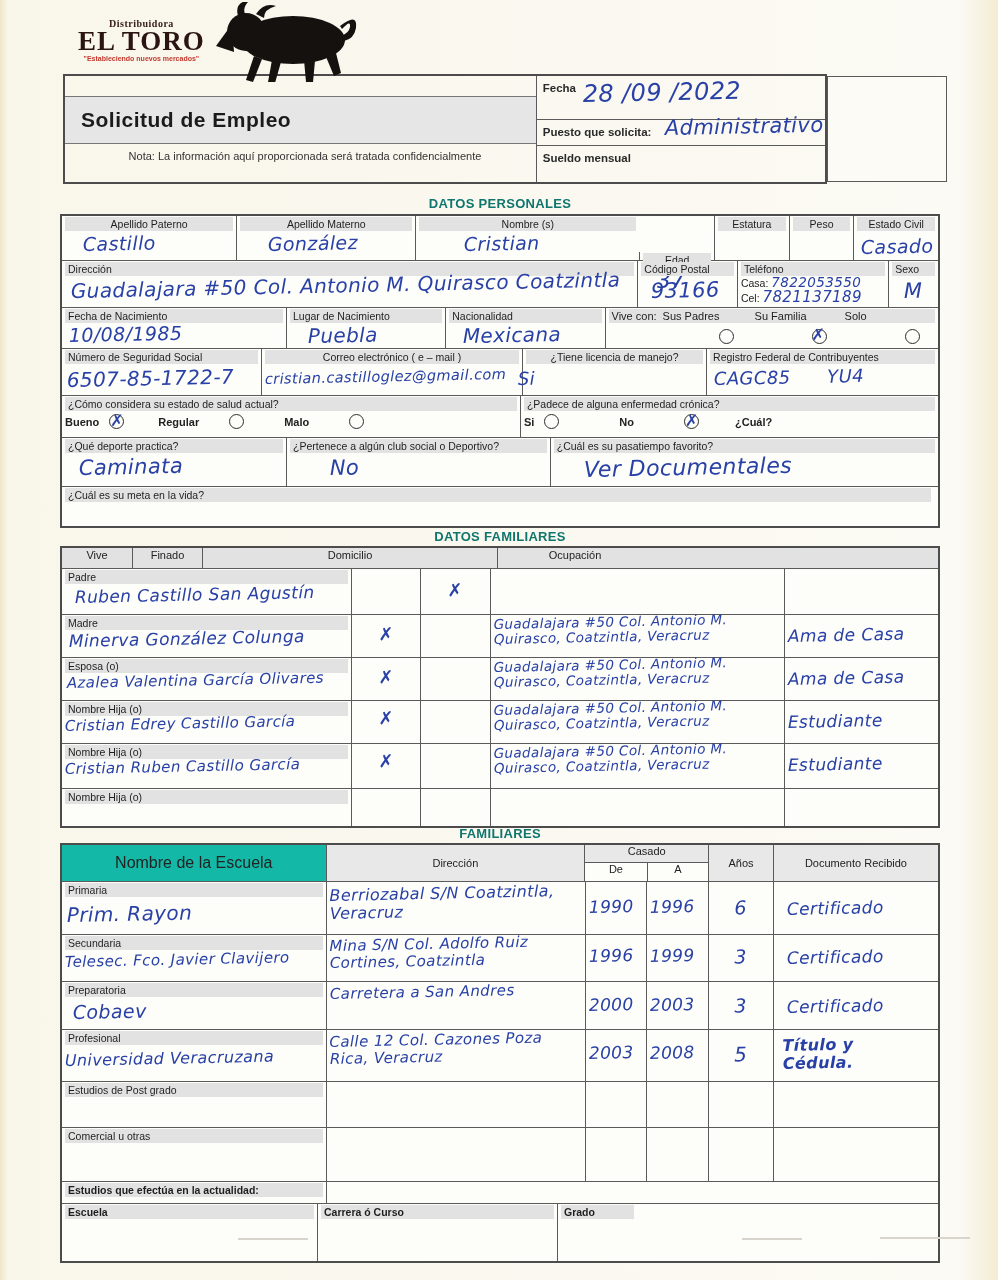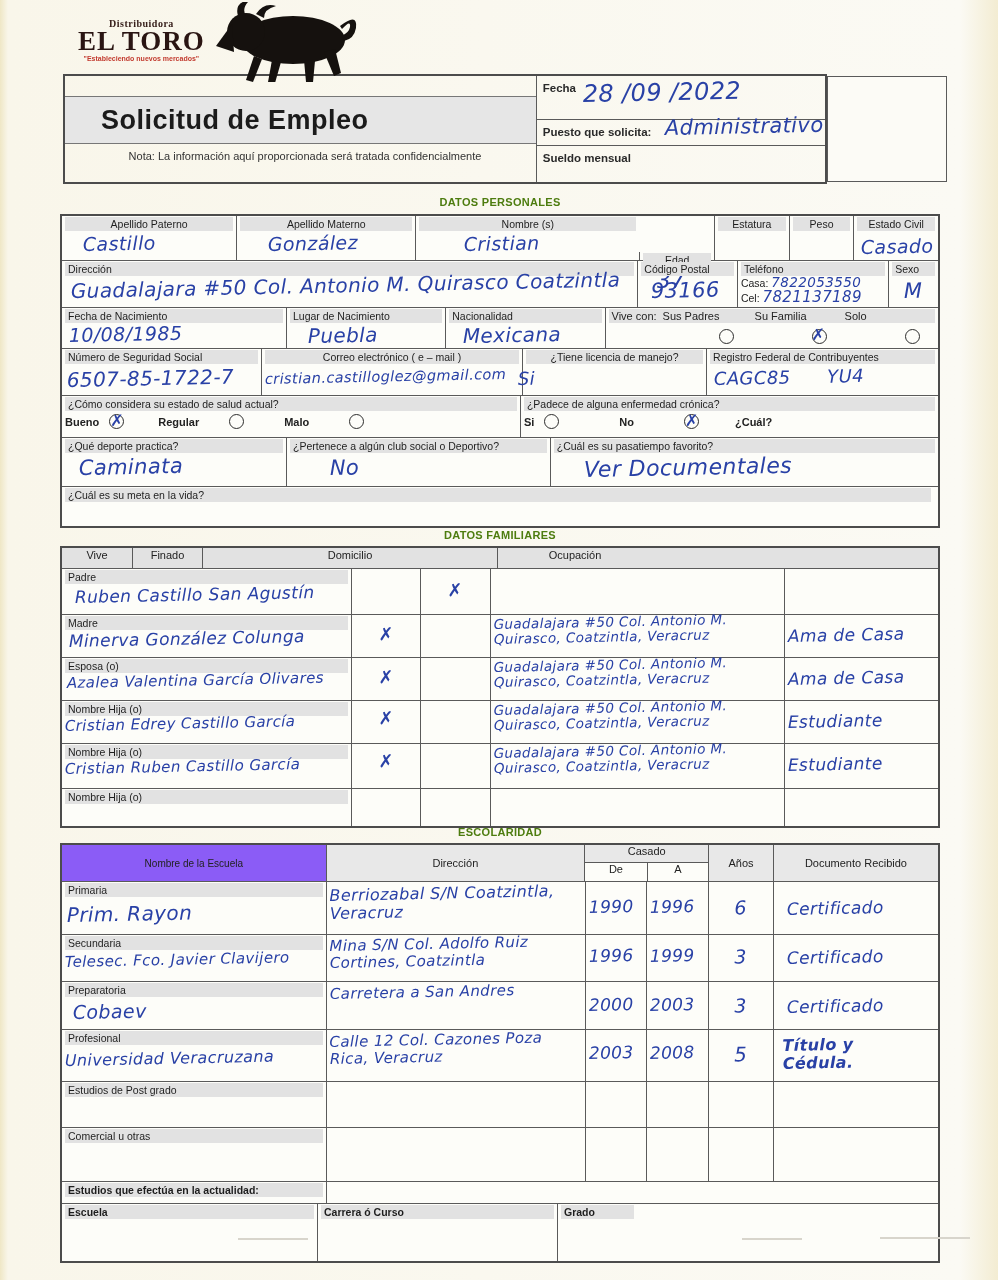--- a/index.html
+++ b/index.html
@@ -14,29 +14,29 @@
   .logo-text{position:absolute;left:18px;top:16px;z-index:2;text-align:center;}
   .logo-small{font-family:"Liberation Serif",serif;font-weight:bold;font-size:10px;color:#38201c;letter-spacing:.5px;}
   .logo-name{font-family:"Liberation Serif",serif;font-weight:bold;font-size:27px;color:#2a1512;letter-spacing:1px;line-height:.95;}
   .logo-tag{font-size:7px;color:#c23a2e;font-weight:bold;}
   .bull{position:absolute;left:128px;top:0px;z-index:1;}
   
   .hdr{position:absolute;left:63px;top:74px;width:884px;height:110px;display:flex;}
   .hdr-main{width:764px;height:110px;border:2px solid #4c4c4c;box-sizing:border-box;display:flex;}
   .hdr-left{width:472px;box-sizing:border-box;position:relative;}
   .title-band{position:absolute;left:0;top:20px;width:100%;height:46px;background:#e6e6e6;border-top:1px solid #777;border-bottom:1px solid #777;display:flex;align-items:center;}
-  .title{font-size:27px;font-weight:bold;color:#1b1b1b;padding-left:36px;letter-spacing:.5px;}
+  .title{font-size:21px;font-weight:bold;color:#1b1b1b;padding-left:16px;letter-spacing:.5px;}
   .note{position:absolute;left:60px;top:74px;width:360px;font-size:11px;text-align:center;color:#333;line-height:1.2;}
   .hdr-right{width:290px;border-left:1px solid #5a5a5a;box-sizing:border-box;display:flex;flex-direction:column;}
   .hr-row{box-sizing:border-box;padding:2px 6px;position:relative;}
   .hr-row.b{border-bottom:1px solid #5a5a5a;}
   .hr-lbl{font-size:11.5px;font-weight:bold;color:#2a2a2a;}
   .photo{width:120px;height:106px;margin-top:2px;border:1.5px solid #5a5a5a;box-sizing:border-box;background:#fcfbf6;}
   
-  .sect-title{position:absolute;left:60px;width:880px;text-align:center;font-size:11px;font-weight:bold;color:#4d7c0f;letter-spacing:.3px;}
+  .sect-title{position:absolute;left:60px;width:880px;text-align:center;font-size:13px;font-weight:bold;color:#0f766e;letter-spacing:.3px;}
   .tbl{position:absolute;left:60px;width:880px;border:2px solid #4c4c4c;box-sizing:border-box;background:#fdfdf9;}
   .row{display:flex;box-sizing:border-box;border-top:1px solid #5a5a5a;}
   .row:first-child{border-top:none;}
   .cell{position:relative;box-sizing:border-box;border-left:1px solid #5a5a5a;padding:1px 3px;overflow:visible;}
   .cell:first-child{border-left:none;}
   .lb{display:block;background:#e2e2e2;font-size:10.5px;line-height:14px;padding:0 3px;color:#1e1e1e;white-space:nowrap;}
   .lb.c{text-align:center;}
   .lb.plain{background:none;}
   .lb.bold{font-weight:bold;}
   
@@ -395,26 +395,26 @@
         </div>
       <div class="cell" style="width:295px;">
           <span class="hw sm wrap"></span>
         </div>
       <div class="cell" style="width:155px;">
           <span class="hw md"></span>
         </div>
     </div>
   </div>
 
-  <div class="sect-title" style="top:826px;">ESCOLARIDAD</div>
+  <div class="sect-title" style="top:826px;">FAMILIARES</div>
 
   <div class="tbl" style="top:843px;">
 
     <div class="row" style="height:36px;">
-      <div class="cell" style="width:265px;display:flex;align-items:center;justify-content:center;font-size:10px;background:#8b5cf6;">Nombre de la Escuela</div>
+      <div class="cell" style="width:265px;display:flex;align-items:center;justify-content:center;font-size:16px;background:#14b8a6;">Nombre de la Escuela</div>
       <div class="cell" style="width:260px;display:flex;align-items:center;justify-content:center;font-size:11px;background:#e8e8e8;">Dirección</div>
       <div class="cell" style="width:124px;padding:0;">
         <div style="height:17px;text-align:center;font-size:11px;border-bottom:1px solid #5a5a5a;background:#e8e8e8;">Casado</div>
         <div style="display:flex;height:18px;">
           <div style="width:62px;text-align:center;font-size:11px;box-sizing:border-box;">De</div>
           <div style="width:62px;text-align:center;font-size:11px;border-left:1px solid #5a5a5a;box-sizing:border-box;">A</div>
         </div>
       </div>
       <div class="cell" style="width:65px;display:flex;align-items:center;justify-content:center;font-size:11px;background:#e8e8e8;">Años</div>
       <div class="cell" style="width:166px;display:flex;align-items:center;justify-content:center;font-size:11px;background:#e8e8e8;">Documento Recibido</div>

